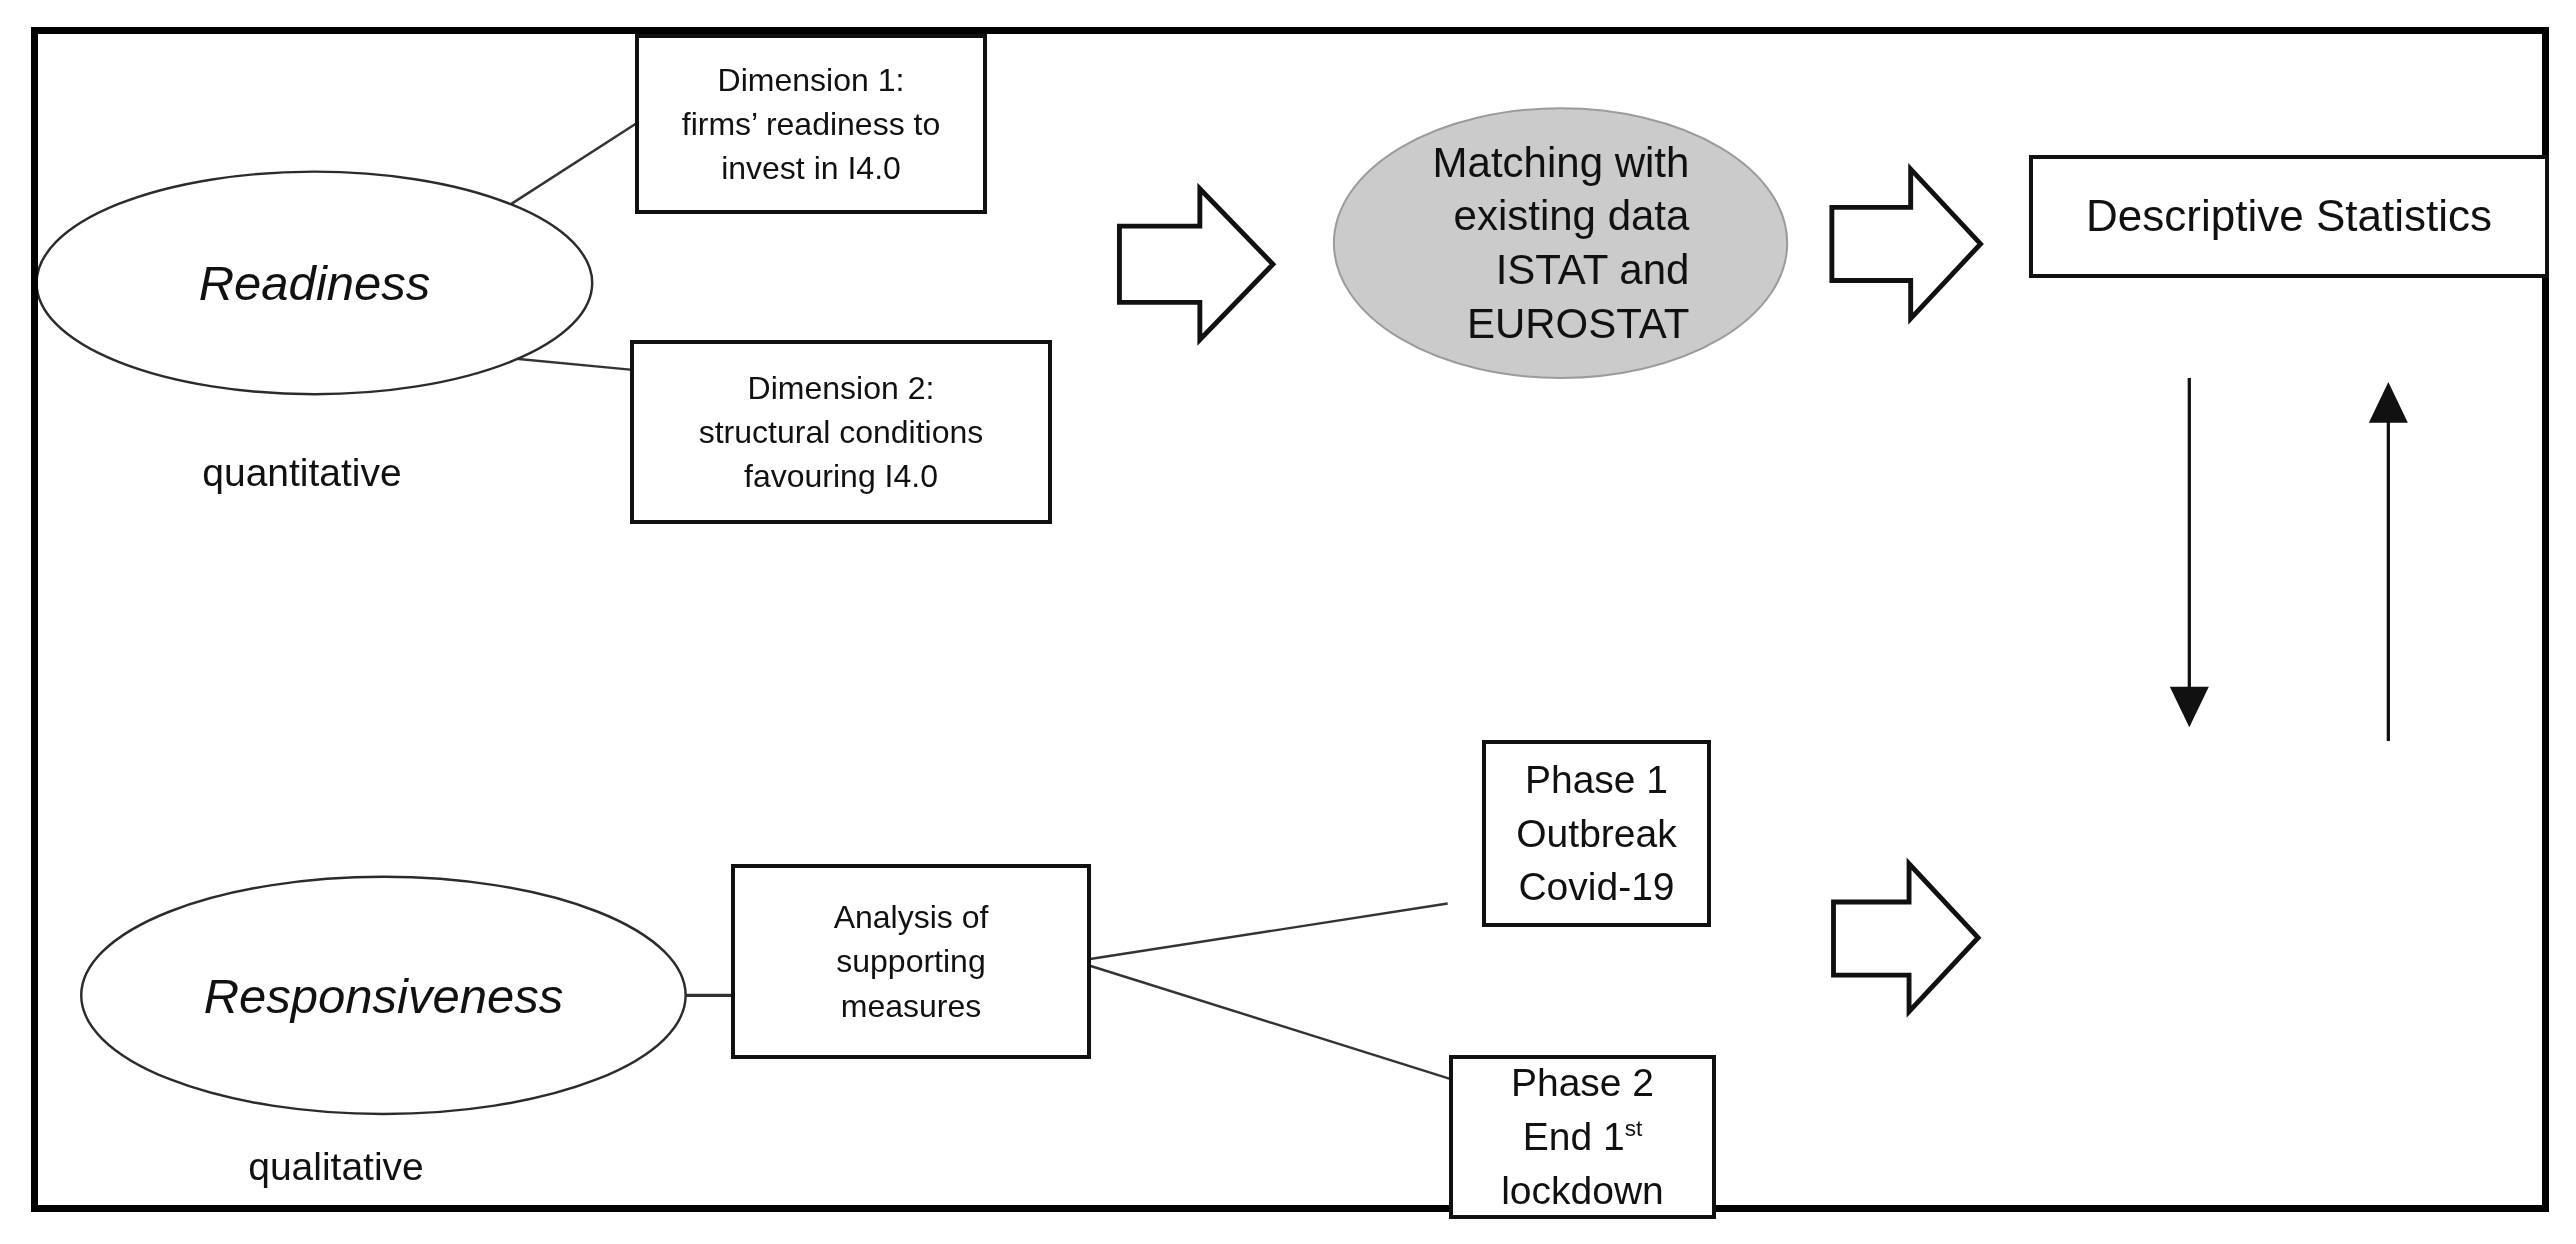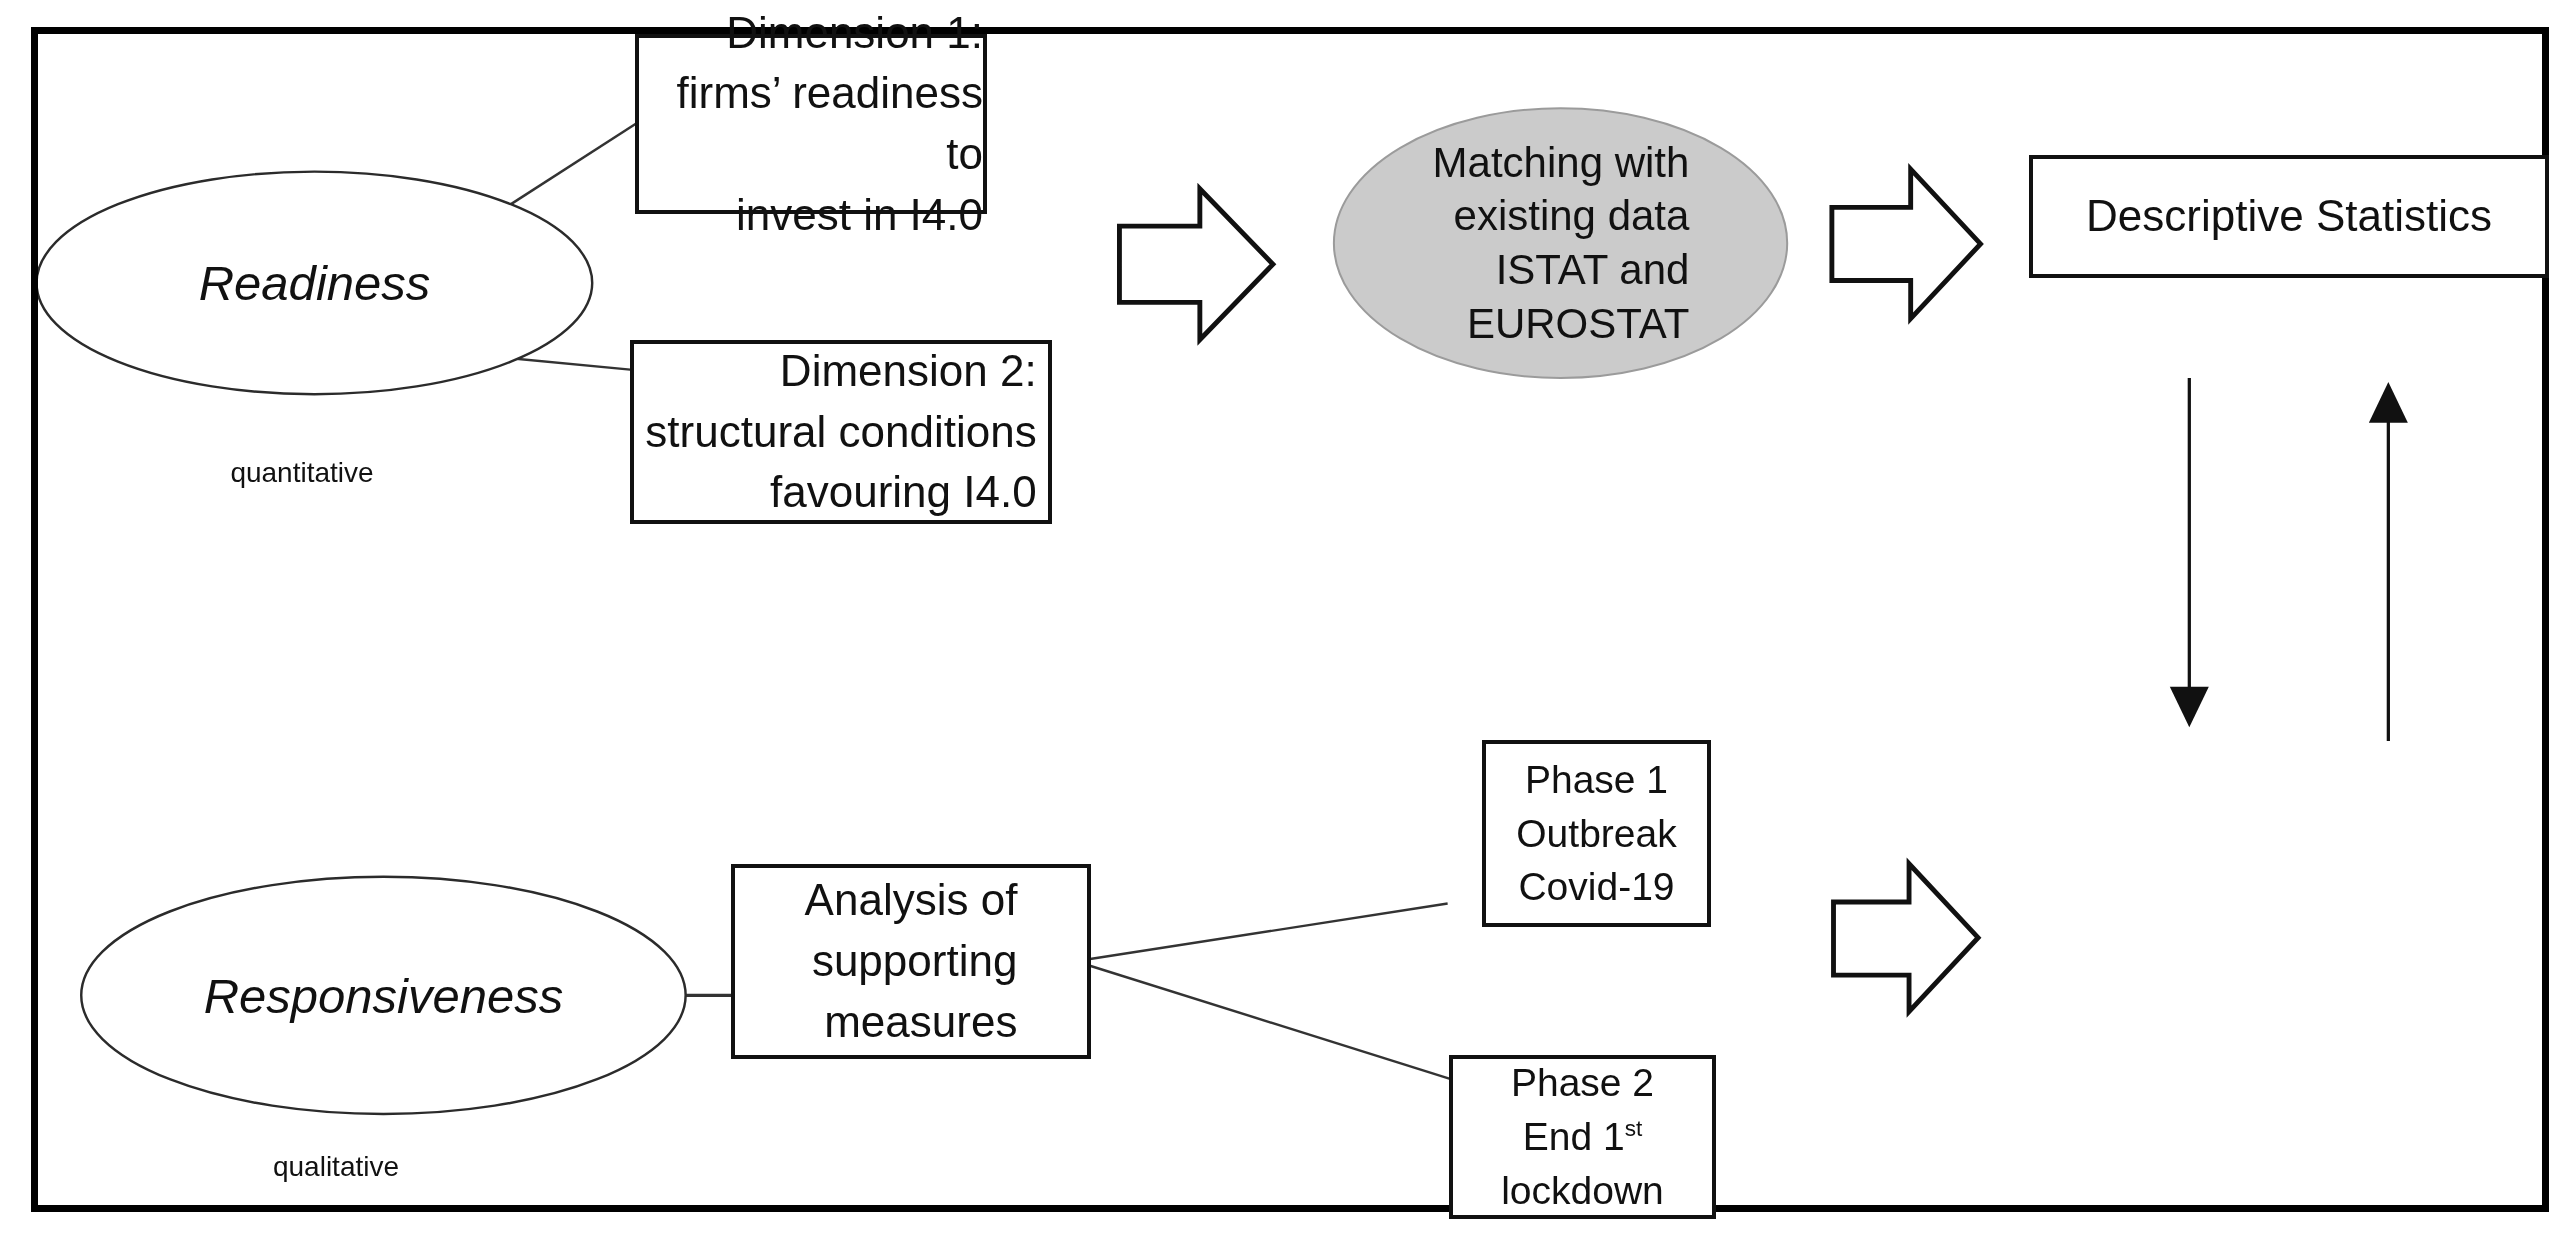--- a/index.html
+++ b/index.html
@@ -11,31 +11,31 @@
   .frame{
     position:absolute;box-sizing:border-box;
     left:31px;top:27px;width:2518px;height:1185px;
     border:7.3px solid #000;background:transparent;
   }
   .box{
     position:absolute;box-sizing:border-box;border:4.9px solid #111;background:#fff;
     display:flex;align-items:center;justify-content:center;text-align:center;
   }
   .label{white-space:pre-line;}
-  .f52{font-size:44px;line-height:1.38;text-align:right;}
+  .f52{font-size:32px;line-height:1.38;}
   .f50{font-size:41px;line-height:1.32;}
   .f48{font-size:39px;line-height:1.38;}
   .f54{font-size:44px;line-height:1.2;}
   .floating{
     position:absolute;display:flex;align-items:center;justify-content:center;
     text-align:right;
   }
   .italic{font-style:italic;}
   .ell-title{font-size:49px;}
-  .side-note{font-size:28px;}
+  .side-note{font-size:39px;}
   .matching-text{font-size:42px;line-height:1.28;white-space:pre-line;}
   sup{vertical-align:super;font-size:58%;line-height:0;}
   .a-phase2-line{display:block;}
 </style>
 </head>
 <body>
 
 <div class="stage">
 
   <svg class="layer" viewBox="0 0 3171 1532">

